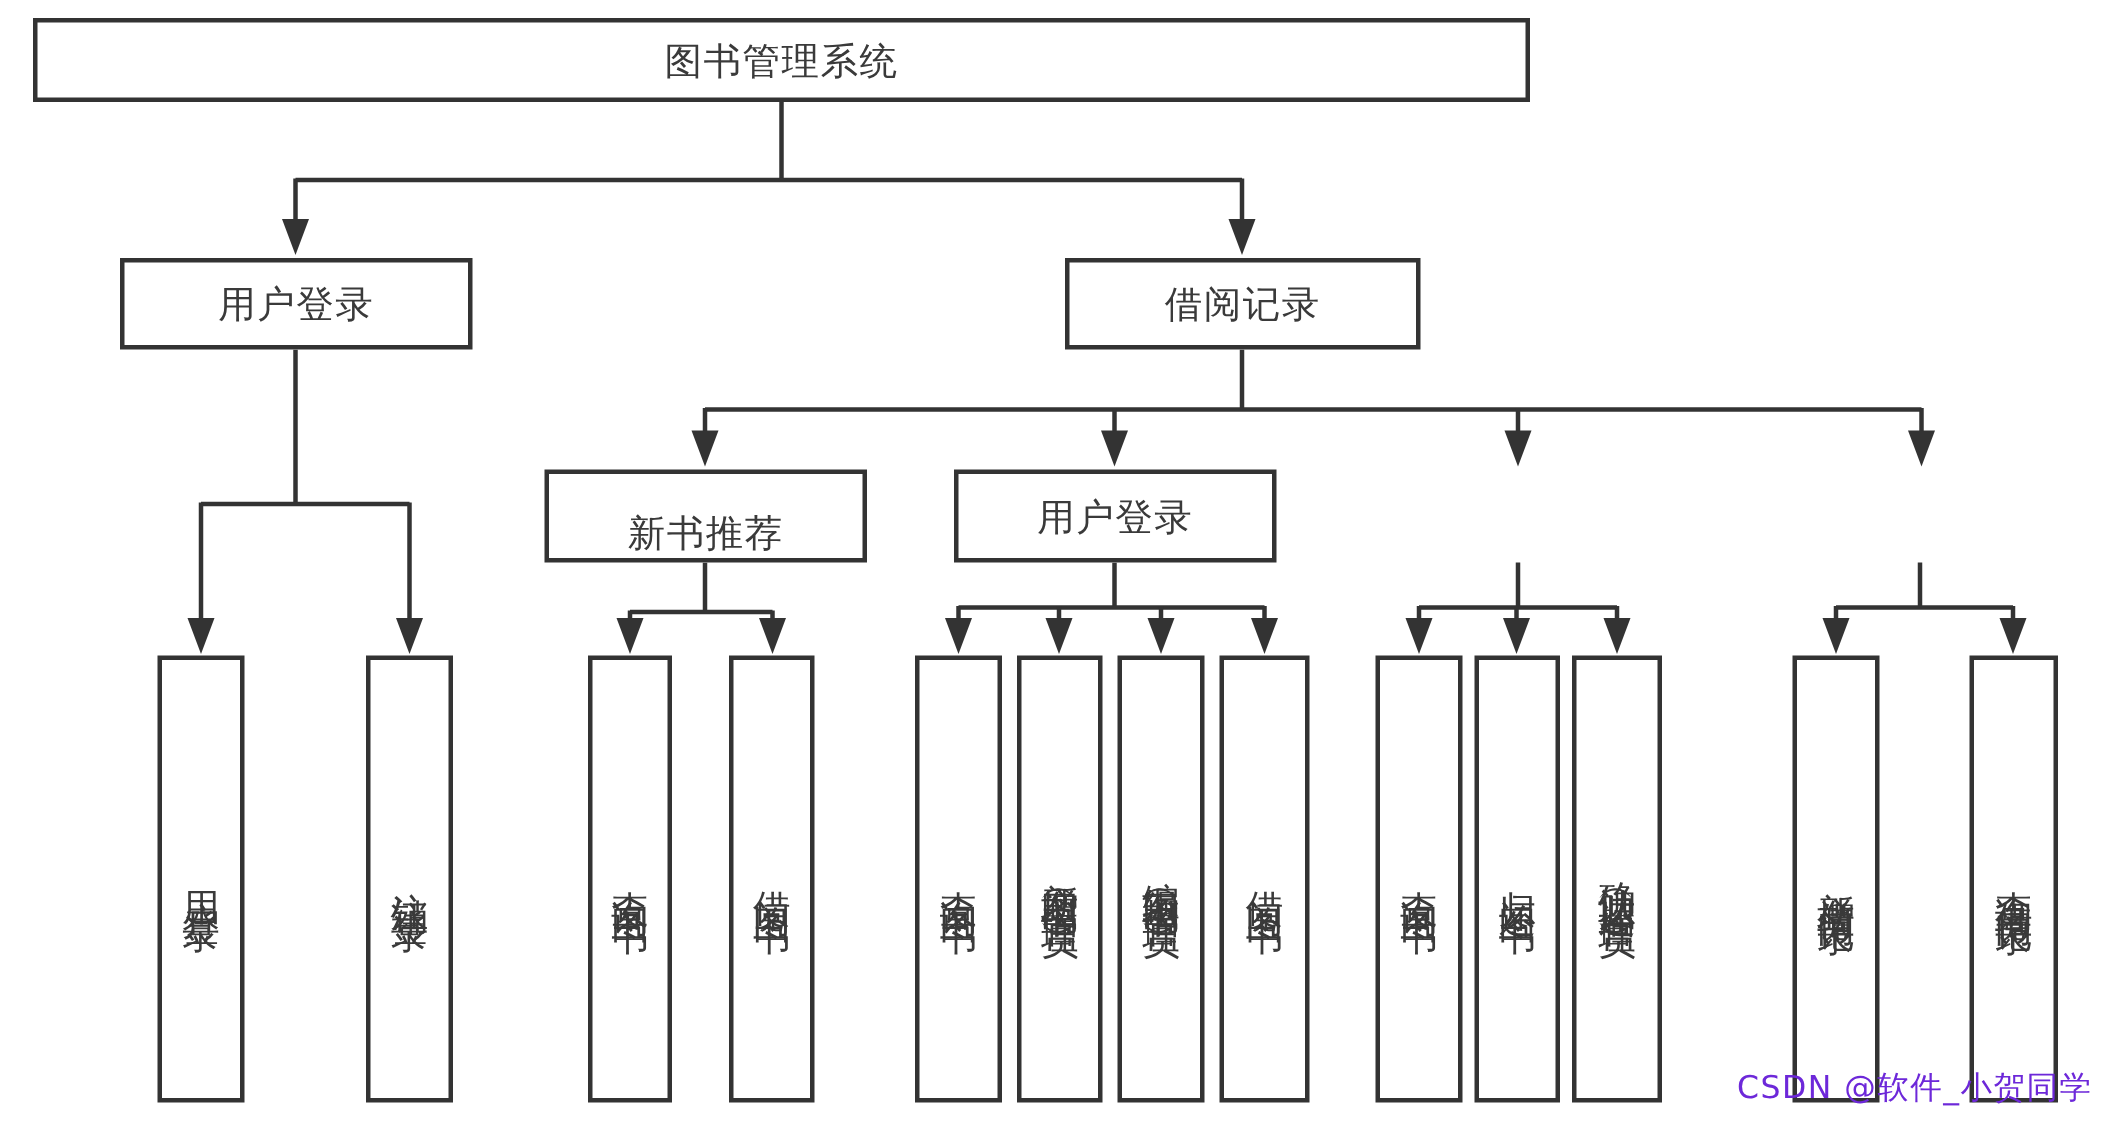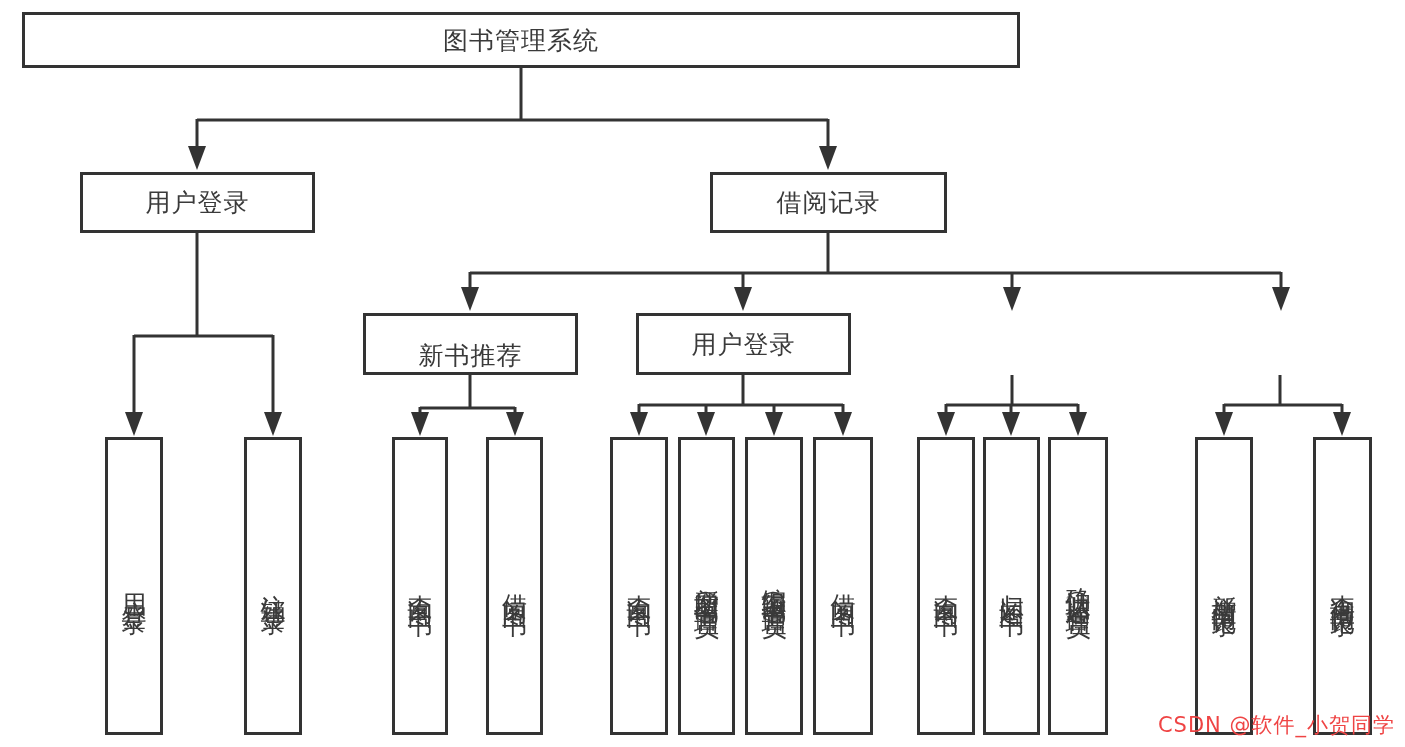--- a/index.html
+++ b/index.html
@@ -39,21 +39,21 @@
     line-height: 1;
   }
   .node.v.long {
     letter-spacing: 4px;
   }
   .watermark {
     position: absolute;
     right: 10px;
     top: 711px;
     font-size: 21px;
-    color: #ef4444;
+    color: #6d28d9;
     letter-spacing: 1px;
     white-space: nowrap;
   }
 </style>
 </head>
 <body>
 
 <div class="stage">
 
   <svg class="connectors" width="1405" height="747" viewBox="0 0 1405 747" xmlns="http://www.w3.org/2000/svg">

